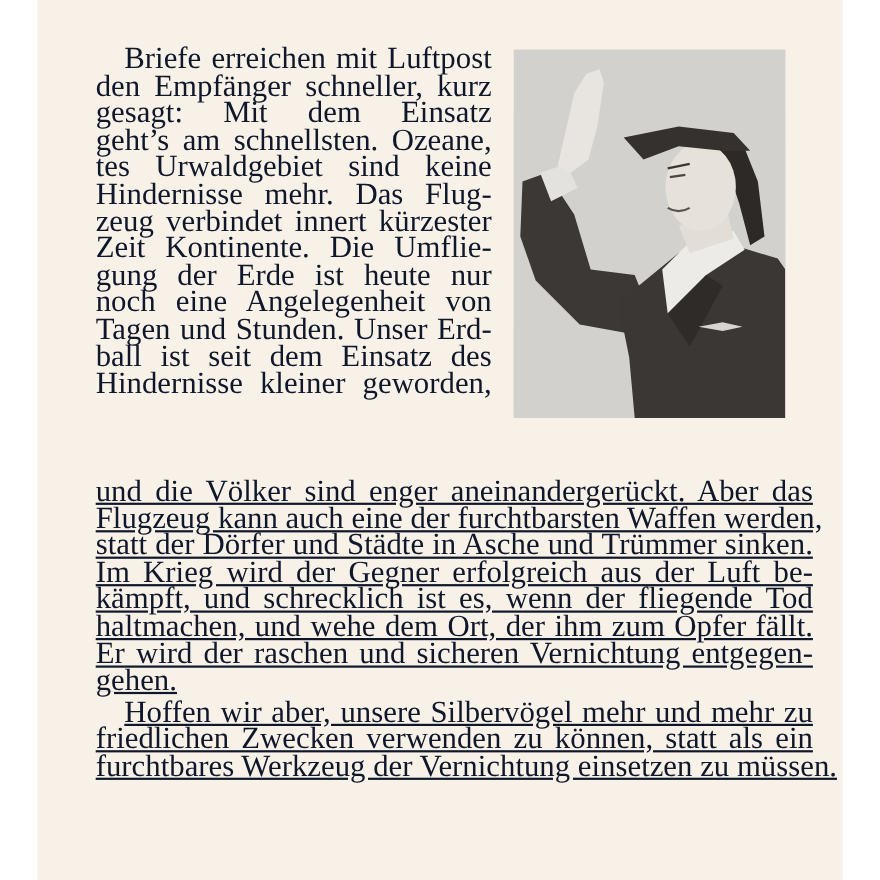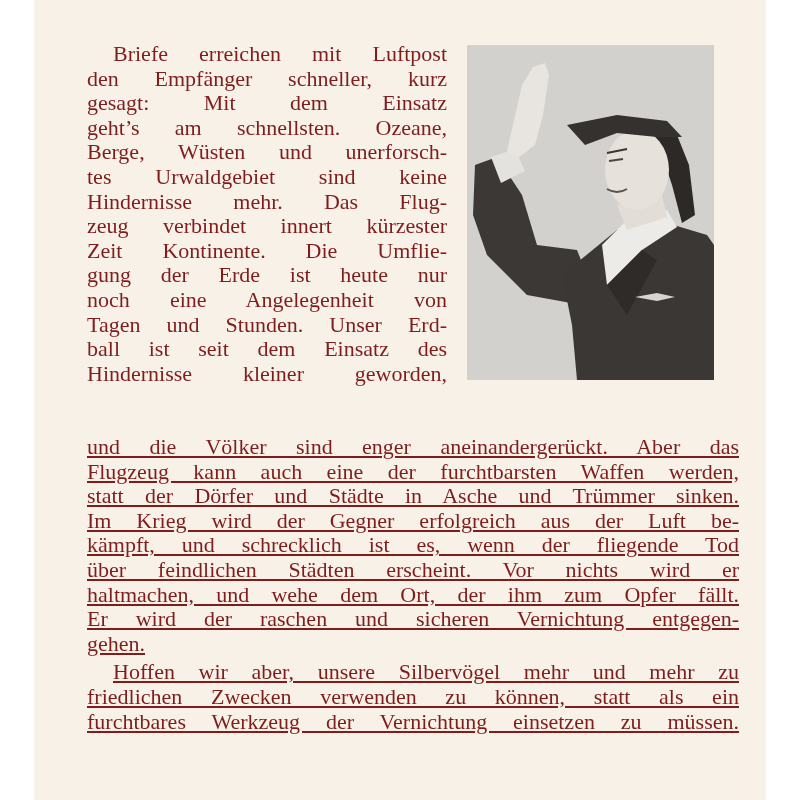--- a/index.html
+++ b/index.html
@@ -3,22 +3,22 @@
 <meta charset="utf-8">
 <style>
   html, body { margin: 0; padding: 0; background: #ffffff; }
   body { width: 800px; height: 800px; position: relative; overflow: hidden; }
   .paper {
     position: absolute; left: 34px; top: 0; width: 732px; height: 800px;
     background: #f8f1e8;
   }
   .text {
     font-family: "Liberation Serif", "DejaVu Serif", serif;
-    color: #7f1d1d;
-    font-size: 22px;
+    color: #0f172a;
+    font-size: 28px;
     line-height: 24.6px;
     position: absolute;
   }
   .line { display: block; white-space: nowrap; text-align: justify; text-align-last: justify; height: 24.6px; }
   .line.last { text-align-last: left; }
   .indent { padding-left: 26px; }
   #col-narrow { left: 87px; top: 42px; width: 360px; }
   #col-wide { left: 87px; top: 435px; width: 652px; text-decoration: underline; }
   .photo {
     position: absolute; left: 467px; top: 45px; width: 247px; height: 335px;
@@ -30,21 +30,20 @@
 </head>
 <body>
 
 <div class="paper"></div>
 
 <div class="text" id="col-narrow">
   <span class="line indent">Briefe erreichen mit Luftpost</span>
   <span class="line">den Empfänger schneller, kurz</span>
   <span class="line">gesagt: Mit dem Einsatz</span>
   <span class="line">geht’s am schnellsten. Ozeane,</span>
-  <span class="line">Berge, Wüsten und unerforsch-</span>
   <span class="line">tes Urwaldgebiet sind keine</span>
   <span class="line">Hindernisse mehr. Das Flug-</span>
   <span class="line">zeug verbindet innert kürzester</span>
   <span class="line">Zeit Kontinente. Die Umflie-</span>
   <span class="line">gung der Erde ist heute nur</span>
   <span class="line">noch eine Angelegenheit von</span>
   <span class="line">Tagen und Stunden. Unser Erd-</span>
   <span class="line">ball ist seit dem Einsatz des</span>
   <span class="line">Hindernisse kleiner geworden,</span>
 </div>
@@ -82,21 +81,20 @@
     <path d="M168 252 L190 248 L208 252 L190 256 Z" fill="#d8d5d0"></path>
   </svg>
 </div>
 
 <div class="text" id="col-wide">
   <span class="line">und die Völker sind enger aneinandergerückt. Aber das</span>
   <span class="line">Flugzeug kann auch eine der furchtbarsten Waffen werden,</span>
   <span class="line">statt der Dörfer und Städte in Asche und Trümmer sinken.</span>
   <span class="line">Im Krieg wird der Gegner erfolgreich aus der Luft be-</span>
   <span class="line">kämpft, und schrecklich ist es, wenn der fliegende Tod</span>
-  <span class="line">über feindlichen Städten erscheint. Vor nichts wird er</span>
   <span class="line">haltmachen, und wehe dem Ort, der ihm zum Opfer fällt.</span>
   <span class="line">Er wird der raschen und sicheren Vernichtung entgegen-</span>
   <span class="line last">gehen.</span>
   <div style="height:4px"></div>
   <span class="line indent">Hoffen wir aber, unsere Silbervögel mehr und mehr zu</span>
   <span class="line">friedlichen Zwecken verwenden zu können, statt als ein</span>
   <span class="line">furchtbares Werkzeug der Vernichtung einsetzen zu müssen.</span>
 </div>
 
 </body></html>

